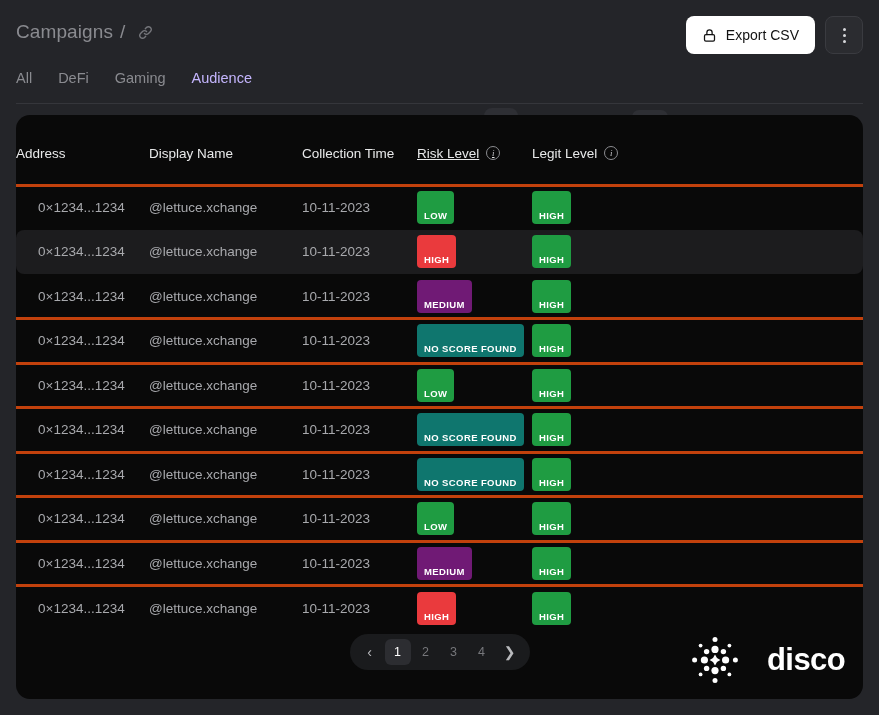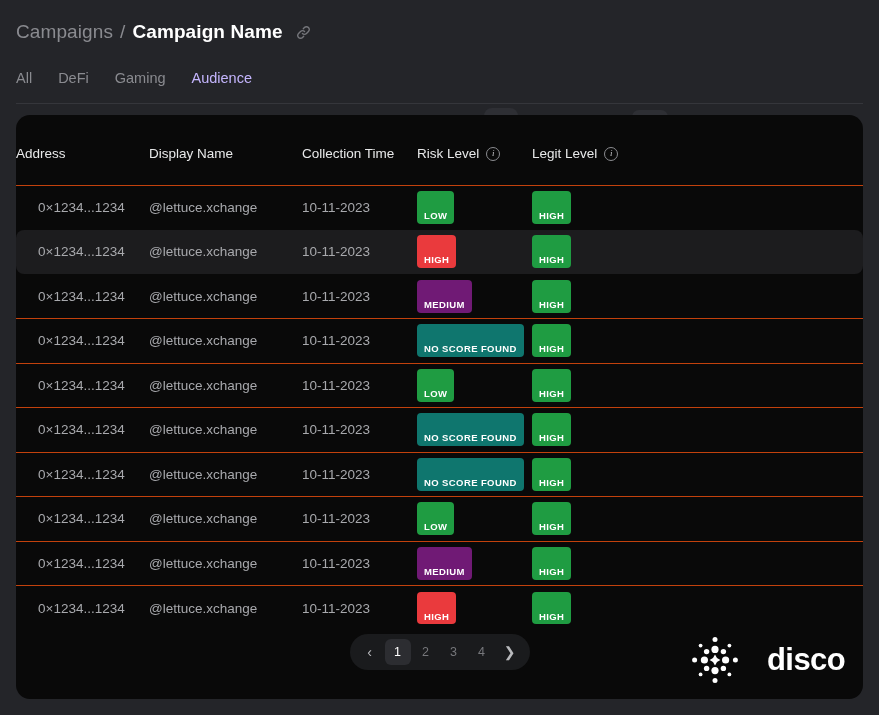--- a/index.html
+++ b/index.html
@@ -80,25 +80,25 @@
   }
   .th-inner { display: flex; align-items: center; gap: 7px; }
 
   .table td {
     font-size: 13.5px; color: #a8a9ad; height: 44.5px; vertical-align: middle;
   }
 
   .col-address  { width: 133px; padding-left: 22px; }
   .col-display  { width: 153px; }
   .col-time     { width: 115px; }
-  .col-risk     { width: 115px; }
+  .col-risk     { width: 115px; text-decoration: underline; }
   .col-legit    { width: 140px; }
   .col-pad      { width: auto; }
 
-  .table tbody tr { border-top: 1px solid #c2410c; }
+  .table tbody tr { border-top: 3px solid #c2410c; }
   .table tbody tr.hovered td { background: #1c1c1e; }
   .table tbody tr.hovered td.col-address { border-radius: 8px 0 0 8px; }
   .table tbody tr.hovered td.col-pad { border-radius: 0 8px 8px 0; }
   .table tbody tr.hovered { border-top-color: transparent; }
   .table tbody tr.hovered + tr { border-top-color: transparent; }
 
   
   .badge {
     display: inline-block; border-radius: 4px;
     font-size: 9.5px; font-weight: 700; letter-spacing: .4px;
@@ -149,29 +149,47 @@
 </head>
 <body>
 
 <div class="page">
 
   <div class="topbar">
 
     <div class="breadcrumb">
       <span class="crumb-root">Campaigns</span>
       <span class="crumb-sep">/</span>
-      <span class="crumb-current">Campaign Name</span>
       <span class="link-icon">
         <svg width="17" height="17" viewBox="0 0 24 24" fill="none" stroke="currentColor" stroke-width="2" stroke-linecap="round">
           <path d="M10.5 13.5a4 4 0 0 0 5.7 0l2.8-2.8a4 4 0 0 0-5.7-5.7l-1.6 1.6"></path>
           <path d="M13.5 10.5a4 4 0 0 0-5.7 0L5 13.3a4 4 0 0 0 5.7 5.7l1.6-1.6"></path>
         </svg>
       </span>
     </div>
 
+    <div class="topbar-actions">
+      <button class="export-btn">
+        <span style="display:flex">
+          <svg width="15" height="15" viewBox="0 0 24 24" fill="none" stroke="#121212" stroke-width="2" stroke-linecap="round" stroke-linejoin="round">
+            <rect x="4" y="10.5" width="16" height="10.5" rx="2.2"></rect>
+            <path d="M7.8 10.5V7.2a4.2 4.2 0 0 1 8.4 0v3.3"></path>
+          </svg>
+        </span>
+        <span>Export CSV</span>
+      </button>
+
+      <button class="kebab-btn">
+        <span class="kebab-dots">
+          <i></i>
+            <i></i>
+            <i></i>
+        </span>
+      </button>
+    </div>
   </div>
 
   <div class="tabs" id="tab-bar">
       <span class="tab">All</span>
       <span class="tab">DeFi</span>
       <span class="tab">Gaming</span>
       <span class="tab active">Audience</span>
     </div>
   <div class="tabs-divider"></div>
 

